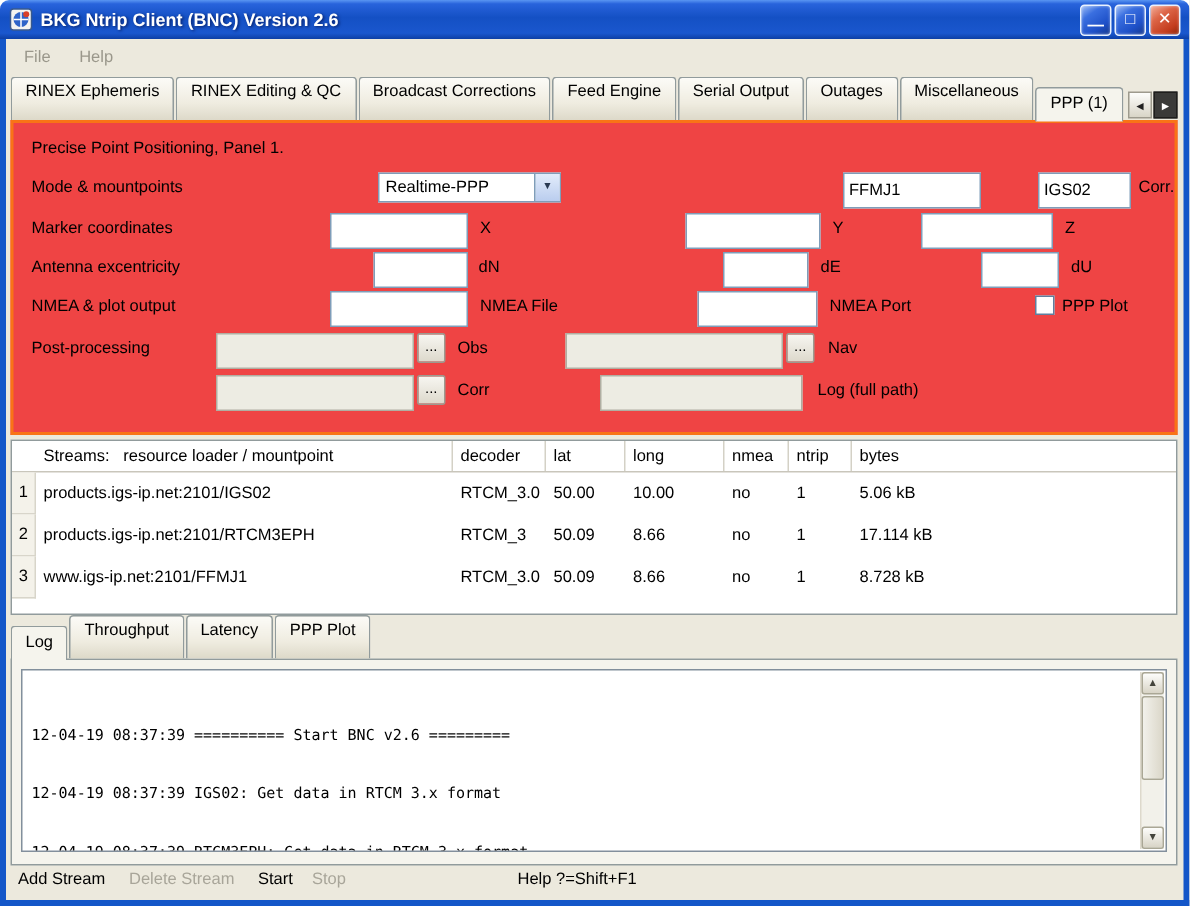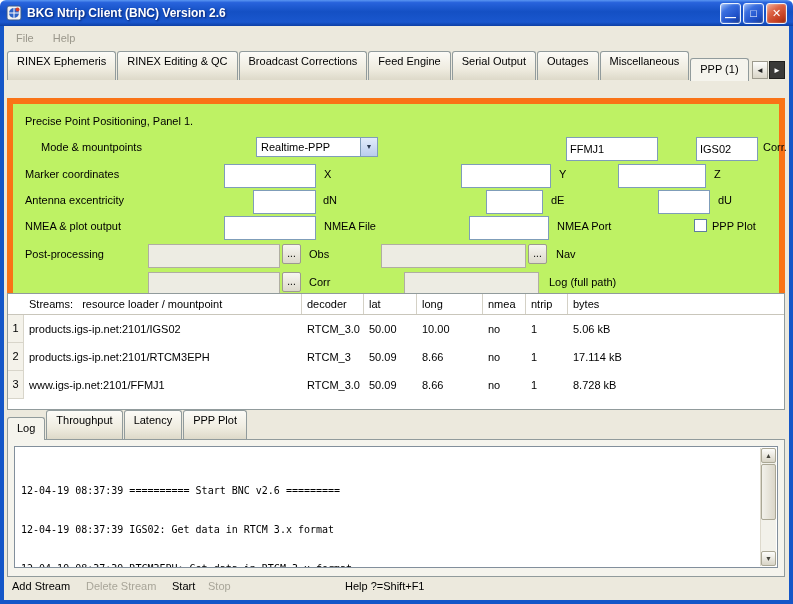--- a/index.html
+++ b/index.html
@@ -38,21 +38,21 @@
     border:1px solid #919B9C; border-bottom:none; border-radius:3px 3px 0 0; margin-right:1px; cursor:default; }
   .tab.active { height:23px; line-height:21px; background:#F5F4ED; margin-bottom:-1px; padding-bottom:1px; position:relative; z-index:4;text-align:right; }
   .tabs-top { top:31px; left:3px; right:4px; }
   .tabs-bottom { top:390px; left:3px; }
   .tab-arrows { position:absolute; right:0; bottom:1px; display:flex; gap:1px; }
   .arrow-btn { width:16px; height:18px; text-align:center; line-height:17px; font-size:8px;
     background:linear-gradient(180deg,#FDFDFB,#D9D5C7); border:1px solid #9D9A8D; color:#222; cursor:default; }
   .arrow-btn.dark { background:#3A3A38; color:#fff; border-color:#1E1E1C; }
 
   
-  .panel-top { position:absolute; top:54px; left:3px; right:4px; height:210px; border:6px solid #f97316; background:#bef264;margin-top:18px; }
+  .panel-top { position:absolute; top:54px; left:3px; right:4px; height:210px; border:2px solid #f97316; background:#ef4444; }
   .caption { position:absolute; top:11px; left:12px; }
   .frow { position:absolute; left:0; right:0; height:20px; }
   .r1{top:33px} .r2{top:60px} .r3{top:86px} .r4{top:112px} .r5{top:140px} .r6{top:168px}
   .flabel { position:absolute; top:4px; white-space:nowrap; }
   .field { position:absolute; top:0; height:24px; border:1px solid #7F9DB9; background:#fff; font:11px "Liberation Sans",sans-serif; padding:0 3px; }
   .field:disabled, .dfield { background:#EDECE3; border:1px solid #B0AEA2; color:#555; }
   .browse-btn { position:absolute; top:0; width:19px; height:20px; font-size:10px; text-align:center; line-height:18px;
     background:linear-gradient(180deg,#F7F6F1,#DDD9CC); border:1px solid #9D9A90; border-radius:2px; cursor:default; }
 
   .combo { position:absolute; top:0; left:243px; width:122px; height:20px; border:1px solid #7F9DB9; background:#fff; display:flex; }
@@ -156,21 +156,21 @@
         <div class="tab-arrows">
           <span class="arrow-btn">◄</span>
           <span class="arrow-btn dark">►</span>
         </div>
       </div>
 
       <div class="panel-top">
         <div class="caption">Precise Point Positioning, Panel 1.</div>
 
         <div class="frow r1">
-          <span class="flabel" style="left:28px">Mode &amp; mountpoints</span>
+          <span class="flabel" style="left:12px">Mode &amp; mountpoints</span>
           <div class="combo">
             <span class="combo-text">Realtime-PPP</span>
             <span class="combo-btn">▼</span>
           </div>
           <input class="field obs-field" value="FFMJ1" style="">
           <span class="flabel lbl-obs">Obs.</span>
           <input class="field corr-field" value="IGS02" style="">
           <span class="flabel lbl-corr">Corr.</span>
         </div>
 

